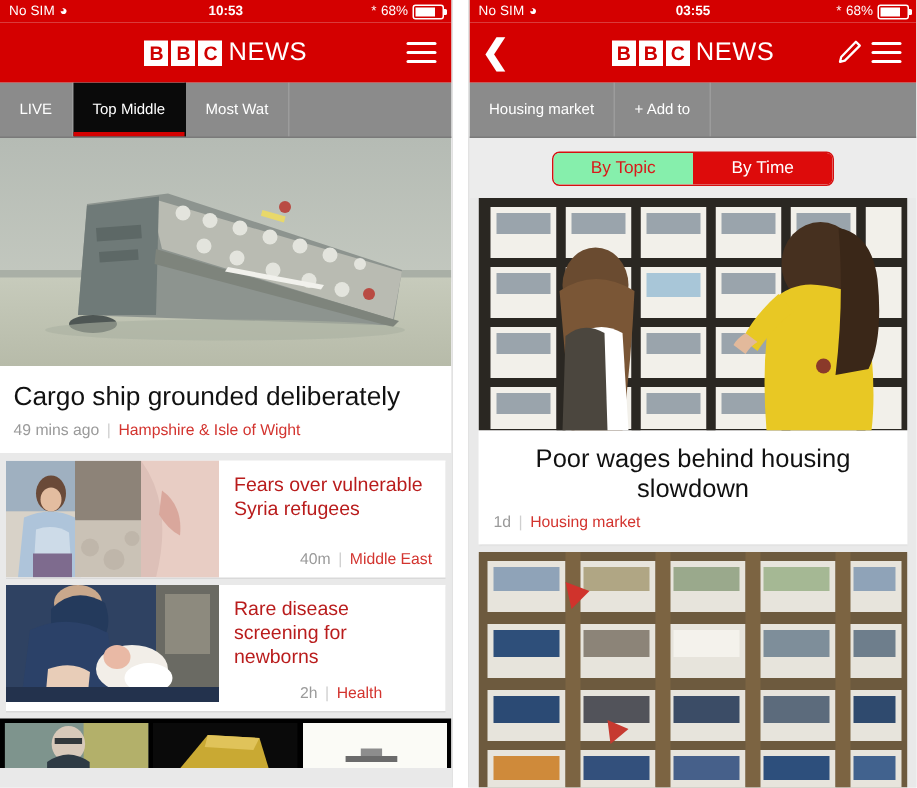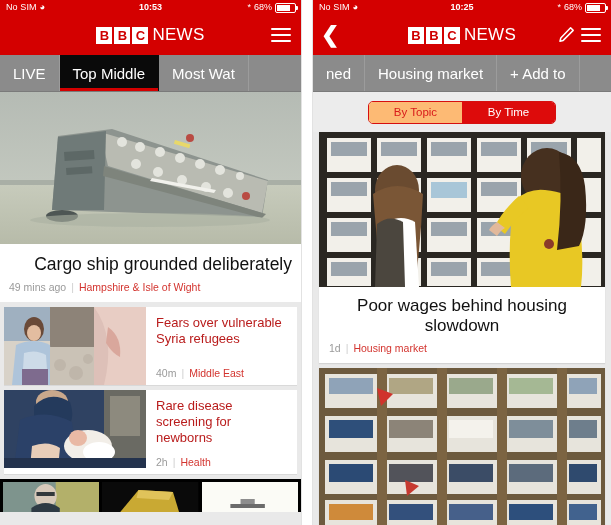--- a/index.html
+++ b/index.html
@@ -70,58 +70,58 @@
     width:18px;height:18px;cursor:pointer;
   }
 
   
   .tabstrip{
     display:flex;height:36px;background:#8b8b8b;overflow:hidden;
     border-bottom:1px solid #7a7a7a;
   }
   .tab{
     position:relative;display:flex;align-items:center;justify-content:center;
-    padding:0 13px;color:#ffffff;font-size:15px;white-space:nowrap;cursor:pointer;
+    padding:0 13px;color:#ffffff;font-size:10px;white-space:nowrap;cursor:pointer;
     border-right:1px solid #9c9c9c;flex:0 0 auto;
   }
   .tab.active{background:#0a0a0a;border-right:1px solid #0a0a0a;}
   .tab.active::after{
     content:"";position:absolute;left:0;right:0;bottom:0;height:3px;background:#d40000;
   }
 
   
   .content{position:relative;height:434px;background:#e9e9e9;overflow:hidden;}
 
   
   .seg-wrap{height:40px;display:flex;align-items:center;justify-content:center;background:#ececec;}
   .segmented{
     display:flex;border:1px solid #d60f0f;border-radius:5px;overflow:hidden;
     width:186px;height:21px;
   }
   .seg{
     flex:1;display:flex;align-items:center;justify-content:center;
     font-size:11.5px;cursor:pointer;
   }
-  .seg.off{background:#fdba74;color:#d81b1b;}
+  .seg.off{background:#86efac;color:#d81b1b;}
   .seg.on{background:#dd0b0b;color:#ffffff;}
-  .lead-card{margin:0 0 5px 0;background:#ffffff;text-align:right;}
+  .lead-card{margin:0 0 5px 0;background:#ffffff;}
   .hero{width:100%;display:block;}
   .lead-title{
     font-size:17.5px;color:#111111;padding:10px 9px 6px 9px;line-height:1.18;font-weight:normal;
   }
   .meta{padding:0 9px 9px 9px;font-size:10.5px;display:flex;align-items:center;gap:5px;}
   .meta .age{color:#9a9a9a;}
   .meta .sep{color:#cfcfcf;}
   .meta .topic{color:#d3342f;}
 
   .story{display:flex;background:#ffffff;margin:0 4px 5px 4px;box-shadow:0 1px 0 #d9d9d9;}
   .story .thumb{width:142px;height:78px;flex:0 0 142px;overflow:hidden;}
   .story .body{flex:1;padding:8px 8px 6px 10px;display:flex;flex-direction:column;justify-content:space-between;}
   .story .headline{font-size:13px;color:#b91c1c;line-height:1.25;}
-  .story .meta{padding:0;margin-top:10px;}
+  .story .meta{padding:0;margin-top:10px;margin-left:44px;}
 
   .big-card{background:#ffffff;margin:0 6px 5px 6px;box-shadow:0 1px 1px #d4d4d4;}
   .big-card .title{font-size:17px;color:#111;padding:9px 10px 5px 10px;line-height:1.2;text-align:center;}
   .big-card .meta{padding:0 27px 9px 10px;}
 
   .blackstrip{background:#000000;display:flex;gap:3px;padding:3px 3px 0 3px;}
   .blackstrip .cell{flex:1;height:30px;overflow:hidden;}
 
   
   svg.art{display:block;width:100%;height:100%;}
@@ -325,21 +325,21 @@
     </div>
   </div>
 
   <div class="phone" id="phone-right">
 
     <div class="statusbar">
       <div class="sb-left">
         <span>No SIM</span>
         <span class="wifi-glyph">◕</span>
       </div>
-      <div class="sb-center">10:25</div>
+      <div class="sb-center">03:55</div>
       <div class="sb-right">
         <span class="bt-glyph">*</span>
         <span>68%</span>
         <span class="battery">
             <i></i>
           </span>
       </div>
     </div>
 
     <div class="navbar">
@@ -358,23 +358,20 @@
         </svg>
       </div>
       <div class="nav-hamburger">
         <b></b>
           <b></b>
           <b></b>
       </div>
     </div>
 
     <div class="tabstrip">
-      <div class="tab">
-        <span>ned</span>
-      </div>
       <div class="tab">
         <span>Housing market</span>
       </div>
       <div class="tab">
         <span>+ Add to</span>
       </div>
     </div>
 
     <div class="content">
 

